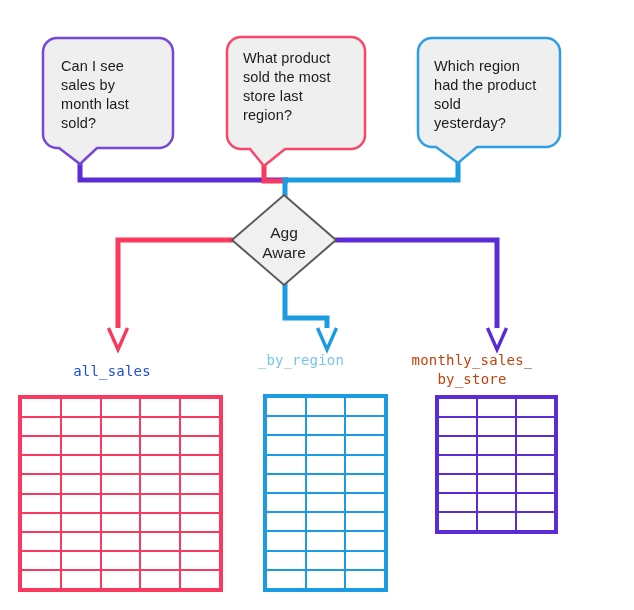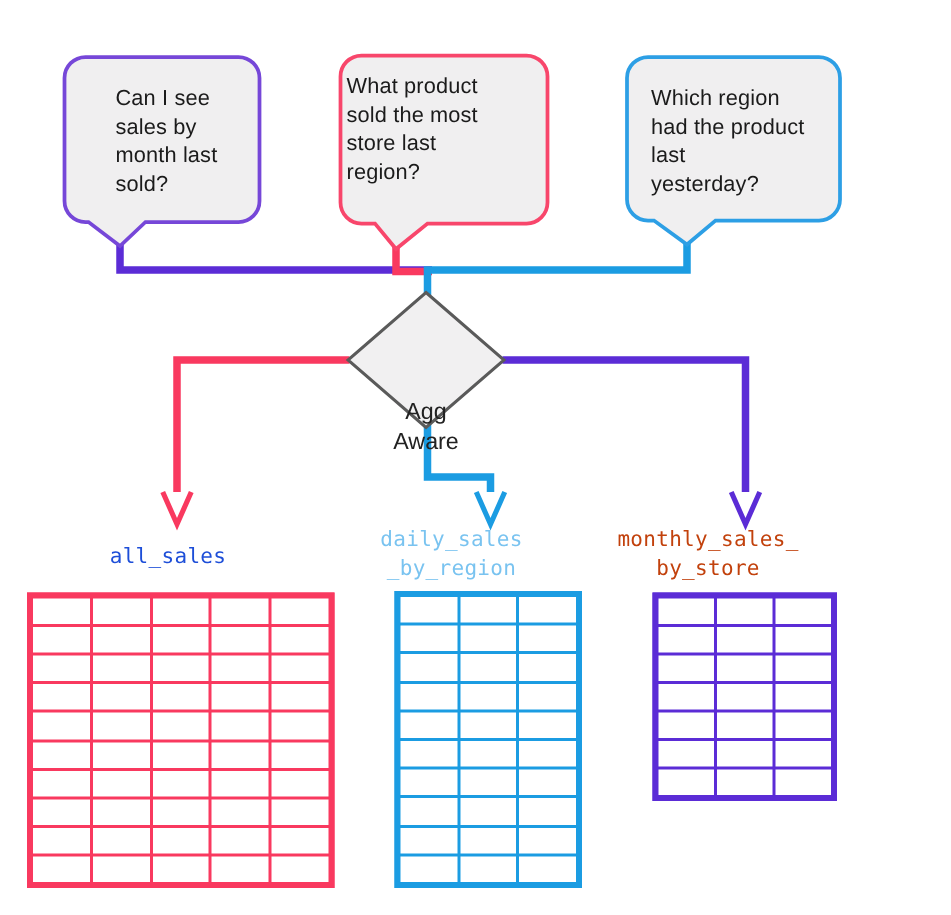--- a/index.html
+++ b/index.html
@@ -5,28 +5,28 @@
   html,body{margin:0;padding:0;background:#ffffff;}
   .stage{
     position:relative;width:634px;height:610px;background:#ffffff;
     font-family:"Liberation Sans",sans-serif;overflow:hidden;
   }
   .layer{position:absolute;left:0;top:0;width:634px;height:610px;}
 
   
   .q-text{position:absolute;color:#1b1b1b;font-size:14.5px;line-height:19px;letter-spacing:0.1px;}
   .q-text div{white-space:nowrap;}
-  #q1-text{left:61px;top:57px;margin-left:16px;}
-  #q2-text{left:231px;top:49px;}
+  #q1-text{left:61px;top:57px;}
+  #q2-text{left:243px;top:49px;}
   #q3-text{left:434px;top:57px;}
 
   
   .diamond-label{
     position:absolute;left:214px;top:223px;width:140px;text-align:center;
-    color:#222222;font-size:15.5px;line-height:19.5px;margin-top:42px;
+    color:#222222;font-size:15.5px;line-height:19.5px;
   }
 
   
   .tbl-label{
     position:absolute;width:170px;text-align:center;
     font-family:"DejaVu Sans Mono","Liberation Mono",monospace;
     font-size:14px;line-height:18.5px;letter-spacing:0.2px;
   }
   #label-all-sales{left:27px;top:362px;color:#1d4ed8;}
   #label-daily-sales{left:216px;top:351px;color:#79c3f0;}
@@ -84,34 +84,33 @@
   </div>
   <div class="q-text" id="q2-text">
     <div>What product</div>
     <div>sold the most</div>
     <div>store last</div>
     <div>region?</div>
   </div>
   <div class="q-text" id="q3-text">
     <div>Which region</div>
     <div>had the product</div>
-    <div>last</div>
+    <div>sold</div>
     <div>yesterday?</div>
   </div>
 
   <div class="diamond-label">
     <div>Agg</div>
     <div>Aware</div>
   </div>
 
   <div class="tbl-label" id="label-all-sales">
     <div>all_sales</div>
   </div>
   <div class="tbl-label" id="label-daily-sales">
-    <div>daily_sales</div>
     <div>_by_region</div>
   </div>
   <div class="tbl-label" id="label-monthly-sales">
     <div>monthly_sales_</div>
     <div>by_store</div>
   </div>
 
   <div class="grid" id="table-all-sales" style="grid-template-columns: repeat(5, 1fr); grid-template-rows: repeat(10, 1fr);">
       <div class="cell"></div>
       <div class="cell"></div>

